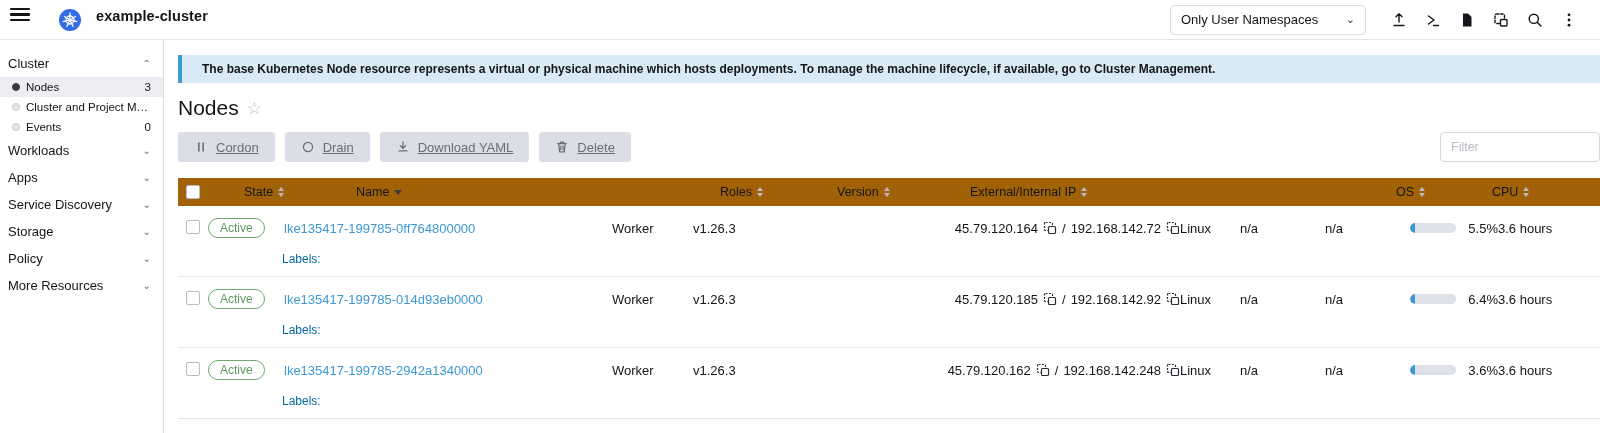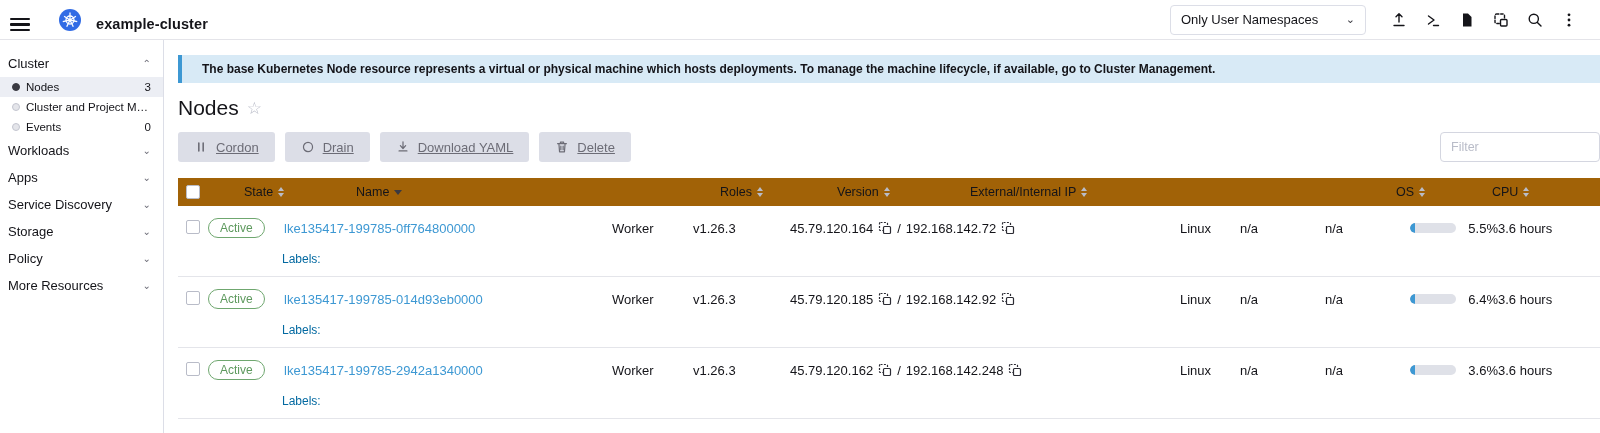--- a/index.html
+++ b/index.html
@@ -3,21 +3,21 @@
 <meta charset="utf-8">
 <style>
   * { margin:0; padding:0; box-sizing:border-box; }
   html,body { width:1600px; height:433px; overflow:hidden; background:#fff;
     font-family:"Liberation Sans", sans-serif; color:#141419; }
   .app { width:1600px; height:433px; display:flex; flex-direction:column; }
 
   
   .topbar { height:40px; flex:0 0 40px; display:flex; align-items:center;
     justify-content:space-between; padding:0 14px 0 10px; border-bottom:1px solid #e4e4e9; background:#fff; }
-  .topbar-left { display:flex; align-items:flex-end; gap:14px; }
+  .topbar-left { display:flex; align-items:flex-start; gap:14px; }
   .hamburger { width:20px; height:14px; display:flex; flex-direction:column; justify-content:space-between; cursor:pointer; }
   .hamburger i { display:block; height:2.4px; background:#141419; border-radius:1px; }
   .logo { width:24px; height:24px; border-radius:50%; display:flex; align-items:center; justify-content:center; margin-left:14px; }
   .cluster-name { font-size:14.5px; font-weight:600; letter-spacing:.1px; }
   .topbar-right { display:flex; align-items:center; gap:6px; }
   .ns-select { display:flex; align-items:center; justify-content:space-between; width:196px; height:30px;
     border:1px solid #dcdee7; border-radius:4px; padding:0 10px; font-size:13px; color:#141419;
     background:#fff; cursor:pointer; margin-right:10px; }
   .ns-select .chev { color:#3a3a42; font-size:11px; }
   .icon-btn { width:34px; height:30px; display:flex; align-items:center; justify-content:center; cursor:pointer; color:#141419; }
@@ -71,21 +71,21 @@
   .sort i { width:0; height:0; border-left:3.5px solid transparent; border-right:3.5px solid transparent; }
   .sort i.up { border-bottom:4px solid #b9bcc8; }
   .sort i.down { border-top:4px solid #b9bcc8; }
   .sort.sorted i.down { border-top:5px solid #3a3a42; border-left:4px solid transparent; border-right:4px solid transparent; }
 
   .trow { height:44px; font-size:13px; }
   .node-group { border-bottom:1px solid #e4e5ea; }
   .badge-active { display:inline-block; border:1px solid #6fa76f; color:#5d995d; border-radius:20px;
     padding:2px 11px; font-size:12px; background:#fff; }
   .name-link { color:#3d98d3; text-decoration:none; cursor:pointer; }
-  .c-ip { display:flex; align-items:center; gap:5px; white-space:nowrap; }
+  .c-ip { display:flex; align-items:center; gap:5px; white-space:nowrap;justify-content:flex-end; }
   .copy-ic { display:inline-flex; cursor:pointer; color:#2b2b33; }
   .copy-ic svg { display:block; }
   .c-pods { display:flex; align-items:center; gap:12px; }
   .bar { width:56px; height:10px; background:#dfe1e8; border-radius:5px; overflow:hidden; display:inline-block; }
   .bar-fill { display:block; height:100%; background:#3d98d3; border-radius:5px 0 0 5px; min-width:5px; }
 
   .labels-row { display:flex; align-items:center; gap:8px; padding:2px 0 10px 104px; font-size:12px; }
   .labels-prefix { color:#0369a1; }
   .labels-list { display:flex; gap:8px; flex-wrap:nowrap; }
 </style>

